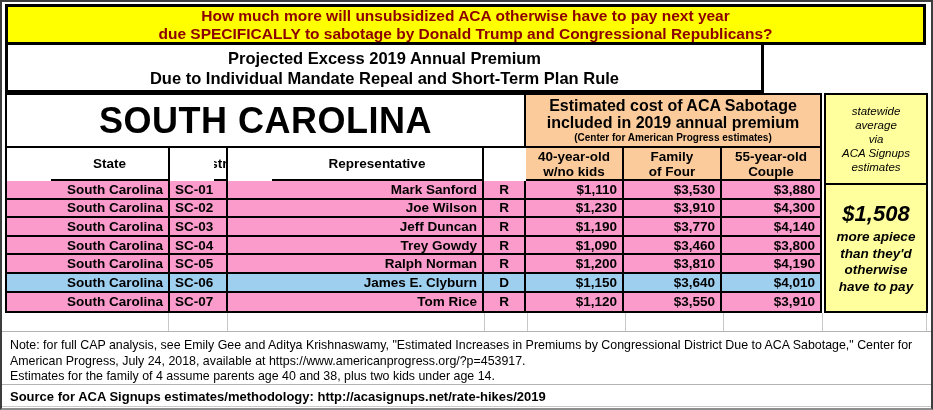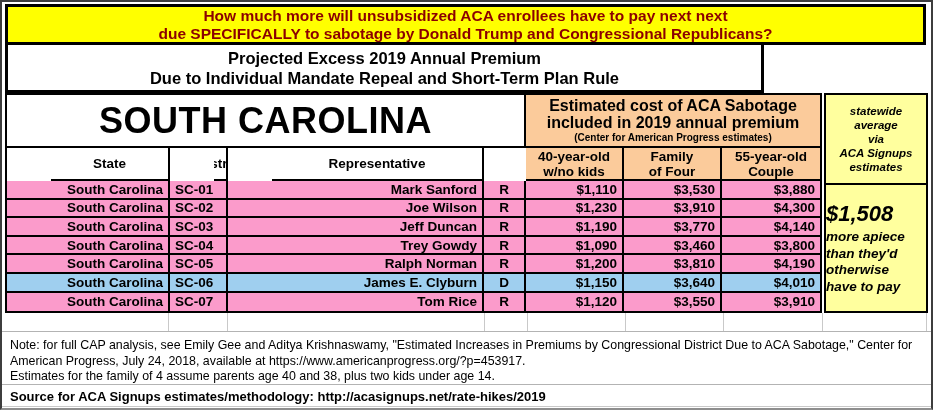--- a/index.html
+++ b/index.html
@@ -40,44 +40,44 @@
     line-height:15px;text-align:center;}
   .row{display:contents;}
   .rep-row .cell{background:#FB9BCB;}
   .dem-row .cell{background:#9FCFEF;}
   .lastrow .cell{border-bottom:none;}
 
   
   .sidebar{position:absolute;left:824px;top:93px;width:104px;}
   .side-top{box-sizing:border-box;height:92px;border:2px solid #000;background:#FFFF9E;
     display:flex;flex-direction:column;justify-content:center;text-align:center;
-    font-weight:bold;font-style:italic;font-size:11.5px;line-height:14px;color:#000;}
+    font-weight:normal;font-style:italic;font-size:11.5px;line-height:14px;color:#000;}
   .side-bottom{box-sizing:border-box;height:130px;margin-top:-2px;border:2px solid #000;
     background:#FFFF9E;display:flex;flex-direction:column;justify-content:center;
-    text-align:left;font-weight:bold;font-style:italic;color:#000;}
+    text-align:center;font-weight:bold;font-style:italic;color:#000;}
   .side-bottom .val{font-size:22px;line-height:26px;margin-bottom:2px;}
   .side-bottom .cap{font-size:13.5px;line-height:16.5px;}
 
   
   .vtick{position:absolute;top:313px;height:18px;width:1px;background:#c9c9c9;}
   .hline{position:absolute;left:0;width:933px;height:1px;background:#b3b3b3;}
 
   
   .note{position:absolute;left:10px;top:338px;font-size:12.4px;line-height:15.5px;
     color:#000;white-space:nowrap;}
   .source{position:absolute;left:10px;top:389px;font-size:13px;font-weight:bold;
     color:#000;white-space:nowrap;}
 </style>
 </head>
 <body>
 
 <div class="sheet">
 
   <div class="banner">
-    <div>How much more will unsubsidized ACA enrollees have to pay next next</div>
+    <div>How much more will unsubsidized ACA otherwise have to pay next year</div>
     <div>due SPECIFICALLY to sabotage by Donald Trump and Congressional Republicans?</div>
   </div>
 
   <div class="subtitle">
     <div>Projected Excess 2019 Annual Premium</div>
     <div>Due to Individual Mandate Repeal and Short-Term Plan Rule</div>
   </div>
 
   <div class="tbl">
 

